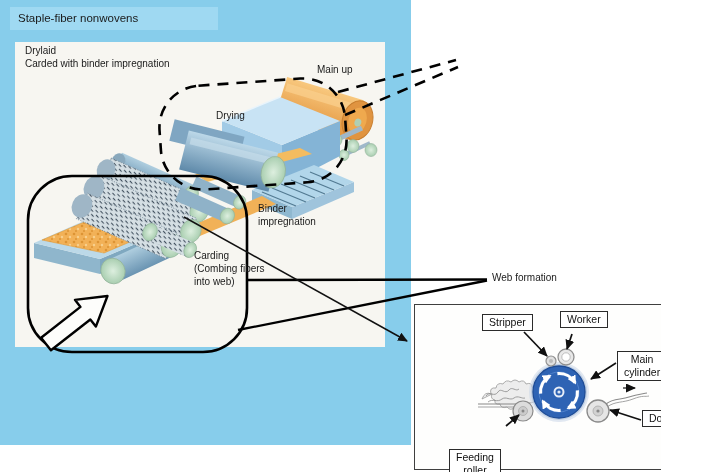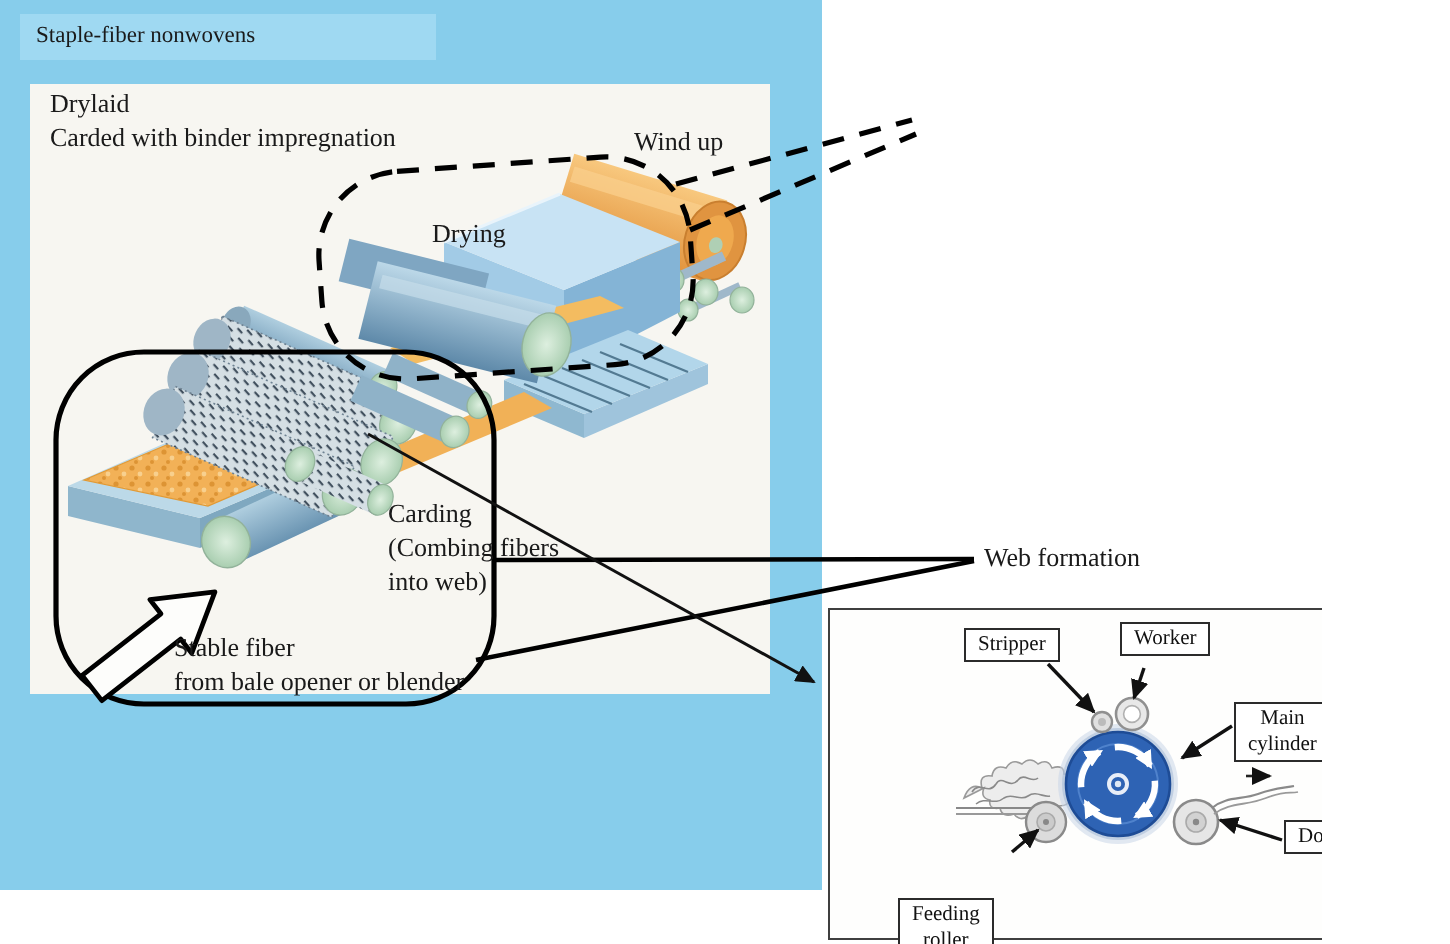--- a/index.html
+++ b/index.html
@@ -1,19 +1,19 @@
 <!DOCTYPE html>
 <html><head>
 <meta charset="utf-8">
 <style>
   html,body{margin:0;padding:0;background:#ffffff;}
   #stage{position:relative;width:661px;height:472px;overflow:hidden;background:#ffffff;
-         font-family:Liberation Serif, serif;color:#1a1a1a;}
+         font-family:Liberation Sans, sans-serif;color:#1a1a1a;}
   .abs{position:absolute;}
-  .lbl{position:absolute;font-size:13px;line-height:1.3;color:#1a1a1a;white-space:nowrap;}
+  .lbl{position:absolute;font-size:10px;line-height:1.3;color:#1a1a1a;white-space:nowrap;}
   .ml{white-space:pre-line;}
   #bg-blue{left:0;top:0;width:411px;height:445px;background:#87CDEB;}
   #title-bar{left:10px;top:7px;width:208px;height:23px;background:#9FD9F2;}
   #title-text{left:18px;top:11px;font-size:11.5px;}
   #white-panel{left:15px;top:42px;width:370px;height:305px;background:#F7F6F1;}
   #inset-box{left:414px;top:304px;width:306px;height:164px;background:#FEFEFD;border:1.4px solid #3f3f3f;}
   svg{position:absolute;left:0;top:0;pointer-events:none;}
   .ibox{position:absolute;background:#ffffff;border:1.5px solid #2b2b2b;padding:1px 6px;
         font-size:10.5px;line-height:1.25;color:#111;text-align:center;}
 </style>
@@ -236,27 +236,27 @@
         <line x1="616" y1="363" x2="591" y2="379" marker-end="url(#mb)"></line>
         <line x1="506" y1="426" x2="519" y2="415" marker-end="url(#mb)"></line>
         <line x1="641" y1="420" x2="610" y2="410" marker-end="url(#mb)"></line>
       </g>
     </g>
   </svg>
 
   <div class="lbl" id="title-text">Staple-fiber nonwovens</div>
   <div class="lbl ml" style="left:25px;top:44px;">Drylaid
 Carded with binder impregnation</div>
-  <div class="lbl" style="left:317px;top:63px;">Wind up</div>
+  <div class="lbl" style="left:317px;top:63px;">Main up</div>
   <div class="lbl" style="left:184px;top:109px;padding-left:32px;">Drying</div>
+  <div class="lbl ml" style="left:258px;top:202px;">Binder
+impregnation</div>
   <div class="lbl ml" style="left:194px;top:249px;">Carding
 (Combing fibers
 into web)</div>
-  <div class="lbl ml" style="left:87px;top:316px;">Stable fiber
-from bale opener or blender</div>
   <div class="lbl" style="left:492px;top:271px;">Web formation</div>
 
   <div class="ibox" style="left:482px;top:314px;">Stripper</div>
   <div class="ibox" style="left:546px;top:311px;margin-left:14px;">Worker</div>
   <div class="ibox" style="left:617px;top:351px;">Main cylinder</div>
   <div class="ibox ml" style="left:449px;top:424px;margin-top:25px;">Feeding
 roller</div>
   <div class="ibox" style="left:642px;top:410px;">Doffer</div>
 
 </div>

